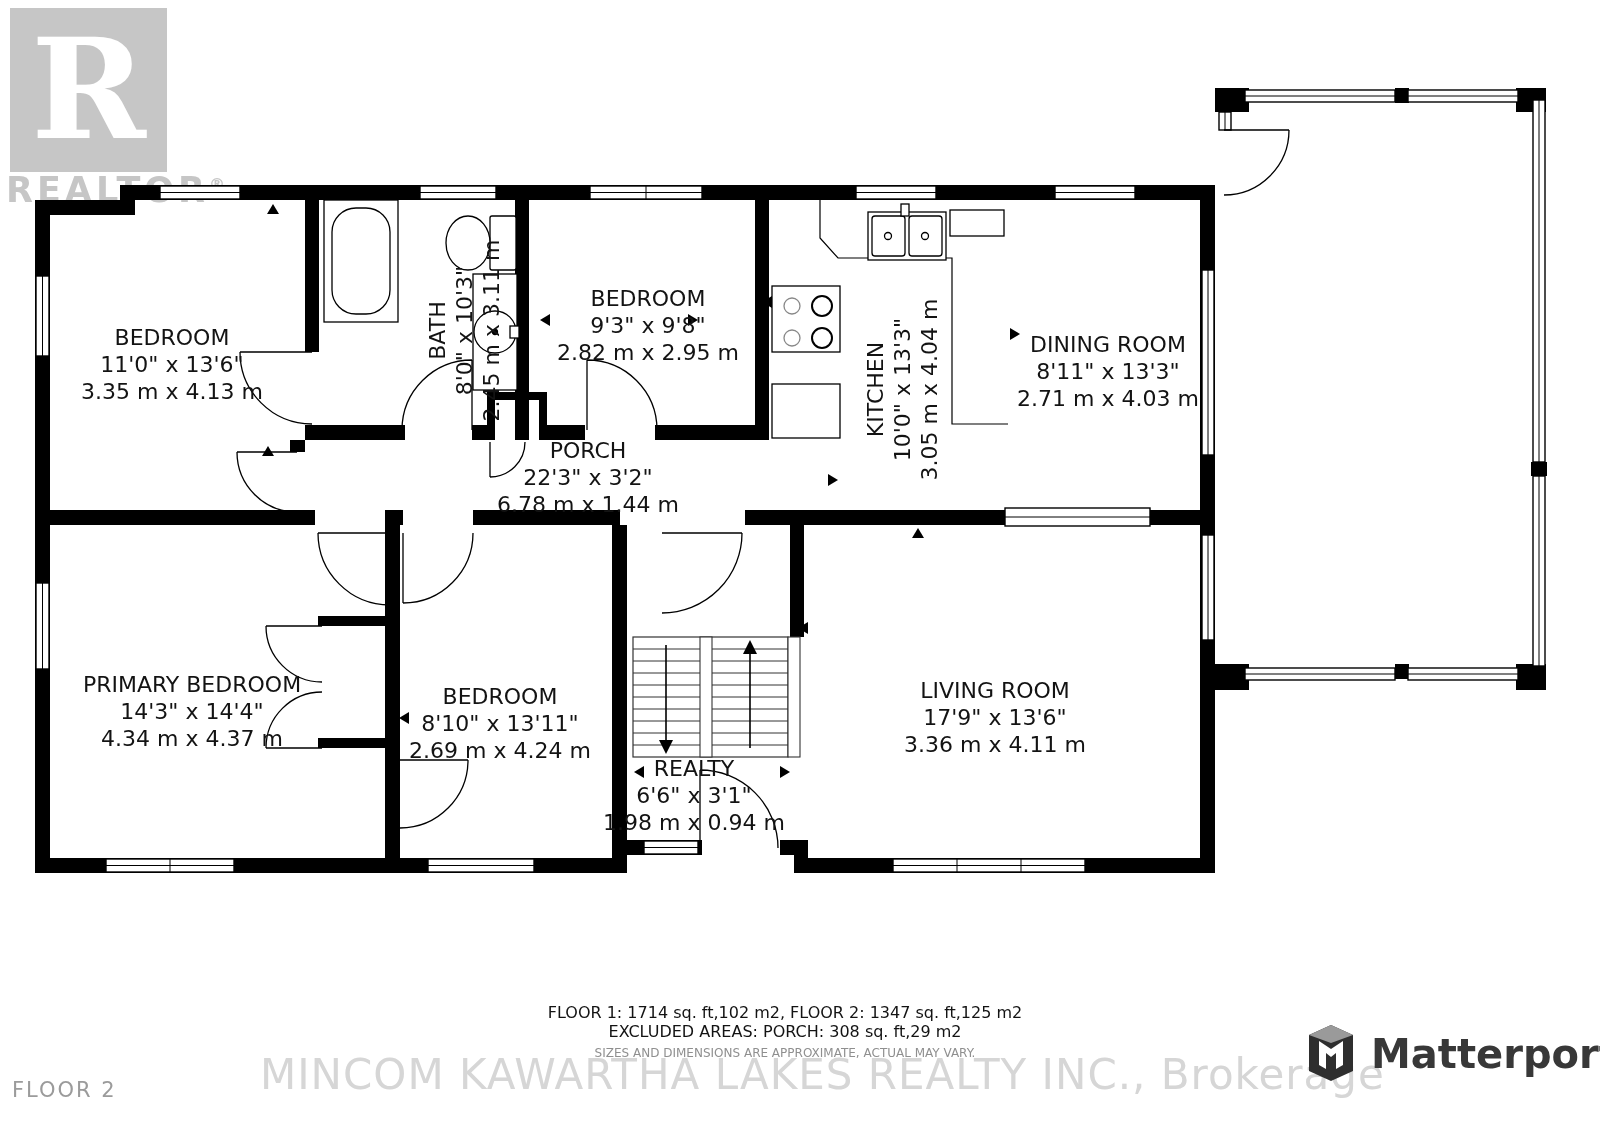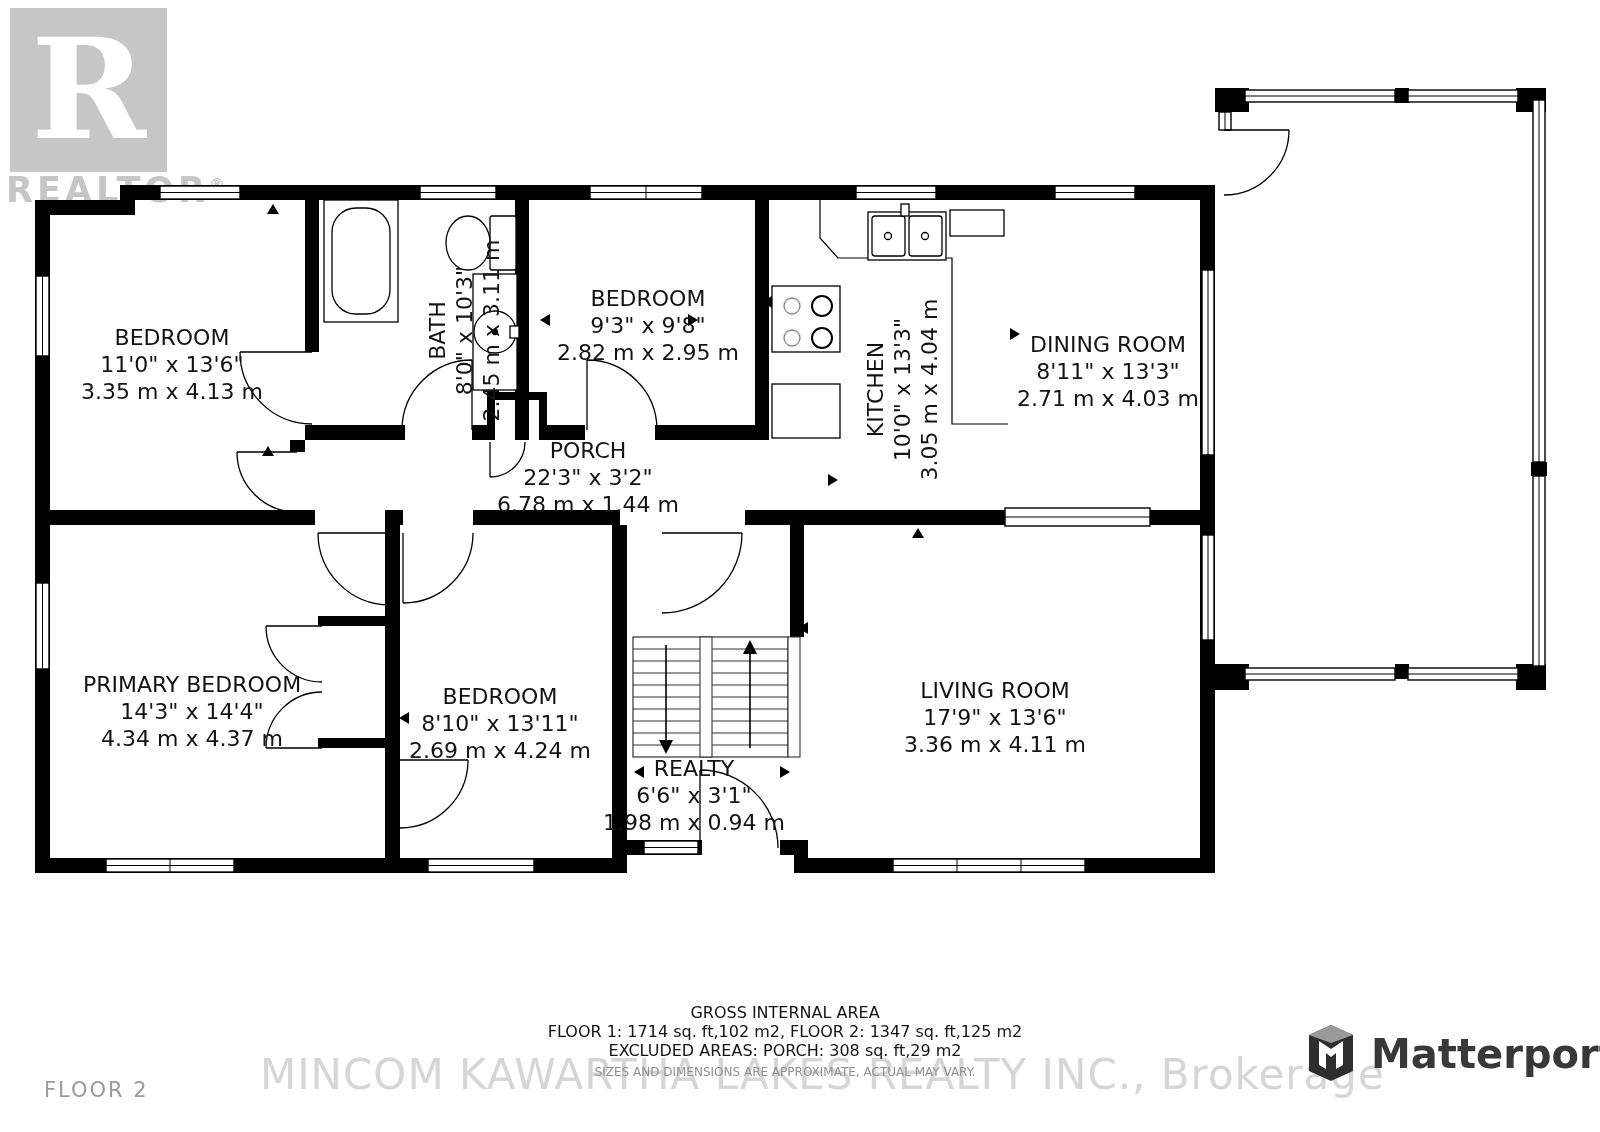--- a/index.html
+++ b/index.html
@@ -19,21 +19,21 @@
   .room-label{position:absolute;z-index:2;text-align:center;font-size:22px;line-height:27px;
         white-space:nowrap;}
   .room-label span{display:block;}
   .rot{transform:rotate(-90deg);transform-origin:center;}
   
   .watermark{position:absolute;left:260px;top:1050px;width:1020px;z-index:0;text-align:center;
         font-size:42px;color:#d6d6d6;letter-spacing:1px;white-space:nowrap;}
   .footer{position:absolute;left:420px;top:1003px;width:730px;z-index:2;text-align:center;
         font-size:16px;line-height:19px;}
   .footer .disc{color:#8f8f8f;font-size:12px;margin-top:3px;}
-  .floor-label{position:absolute;left:44px;top:1078px;z-index:2;font-size:21px;color:#9b9b9b;
+  .floor-label{position:absolute;left:12px;top:1078px;z-index:2;font-size:21px;color:#9b9b9b;
         letter-spacing:2px;}
   
   .mp{position:absolute;left:1303px;top:1025px;z-index:2;display:flex;align-items:center;}
   .mp-text{font-size:40px;font-weight:bold;color:#383838;margin-left:12px;}
 </style>
 </head>
 <body>
 
 <div class="plan">
 
@@ -263,21 +263,20 @@
     <span>6'6" x 3'1"</span>
     <span>1.98 m x 0.94 m</span>
   </div>
   <div class="room-label" style="left:845px;top:677px;width:300px">
     <span>LIVING ROOM</span>
     <span>17'9" x 13'6"</span>
     <span>3.36 m x 4.11 m</span>
   </div>
 
   <div class="footer">
-    <div>GROSS INTERNAL AREA</div>
     <div>FLOOR 1: 1714 sq. ft,102 m2, FLOOR 2: 1347 sq. ft,125 m2</div>
     <div>EXCLUDED AREAS:  PORCH: 308 sq. ft,29 m2</div>
     <div class="disc">SIZES AND DIMENSIONS ARE APPROXIMATE, ACTUAL MAY VARY.</div>
   </div>
 
   <div class="floor-label">FLOOR 2</div>
 
   <div class="mp">
     <svg width="56" height="58" viewBox="0 0 56 58">
       <polygon points="6,10 28,0 50,10 50,46 28,56 6,46" fill="#2e2e2e"></polygon>

